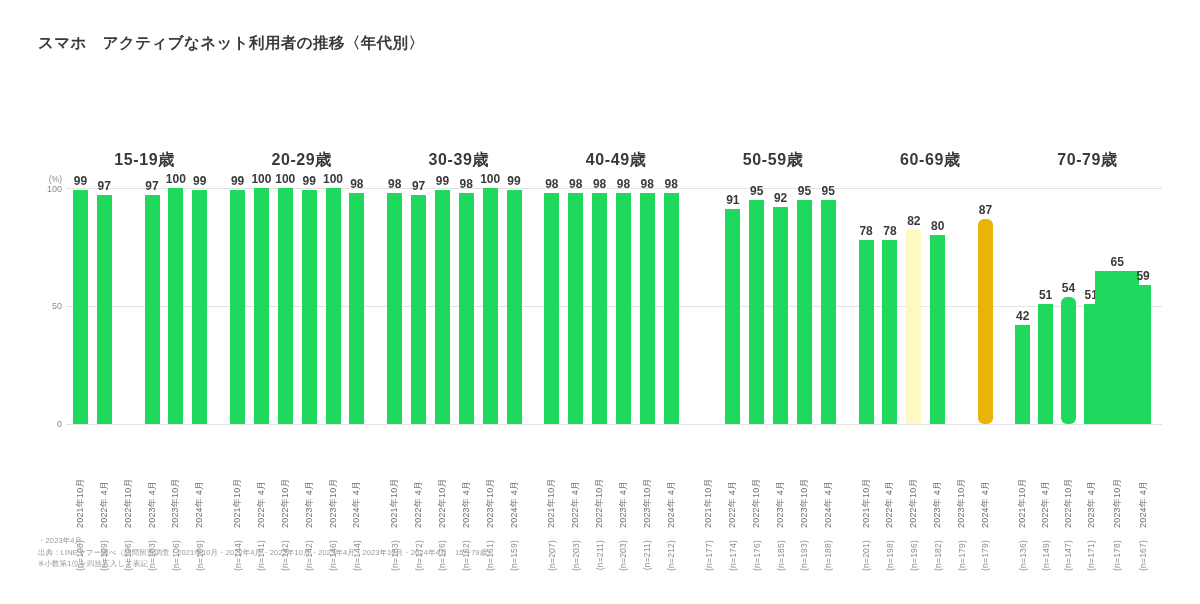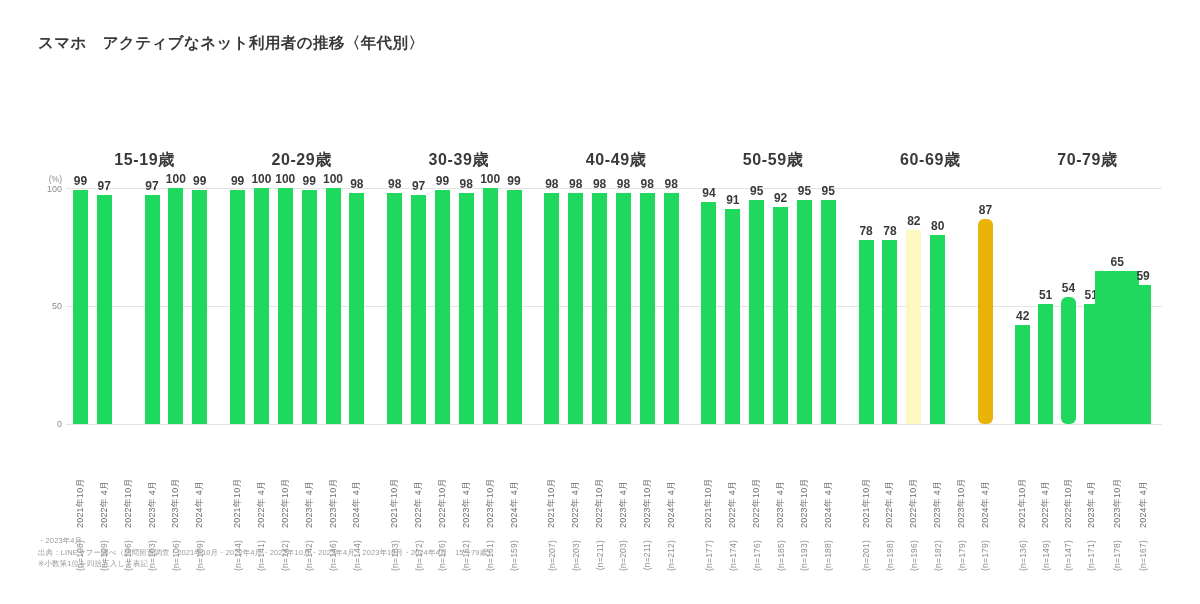--- a/index.html
+++ b/index.html
@@ -433,23 +433,20 @@
               <span class="period">2024年 4月</span>
               <span class="nval">(n=212)</span>
             </div>
           </div>
         </div>
       </div>
       <div class="group">
         <div class="group-title">50-59歳</div>
         <div class="bars">
           <div class="barslot">
-            <div class="bar" style="height: 94%; background: rgb(31, 217, 95);">
-              <div class="bar-value">94</div>
-            </div>
             <div class="xlab">
               <span class="period">2021年10月</span>
               <span class="nval">(n=177)</span>
             </div>
           </div>
           <div class="barslot">
             <div class="bar" style="height: 91%; background: rgb(31, 217, 95);">
               <div class="bar-value">91</div>
             </div>
             <div class="xlab">

